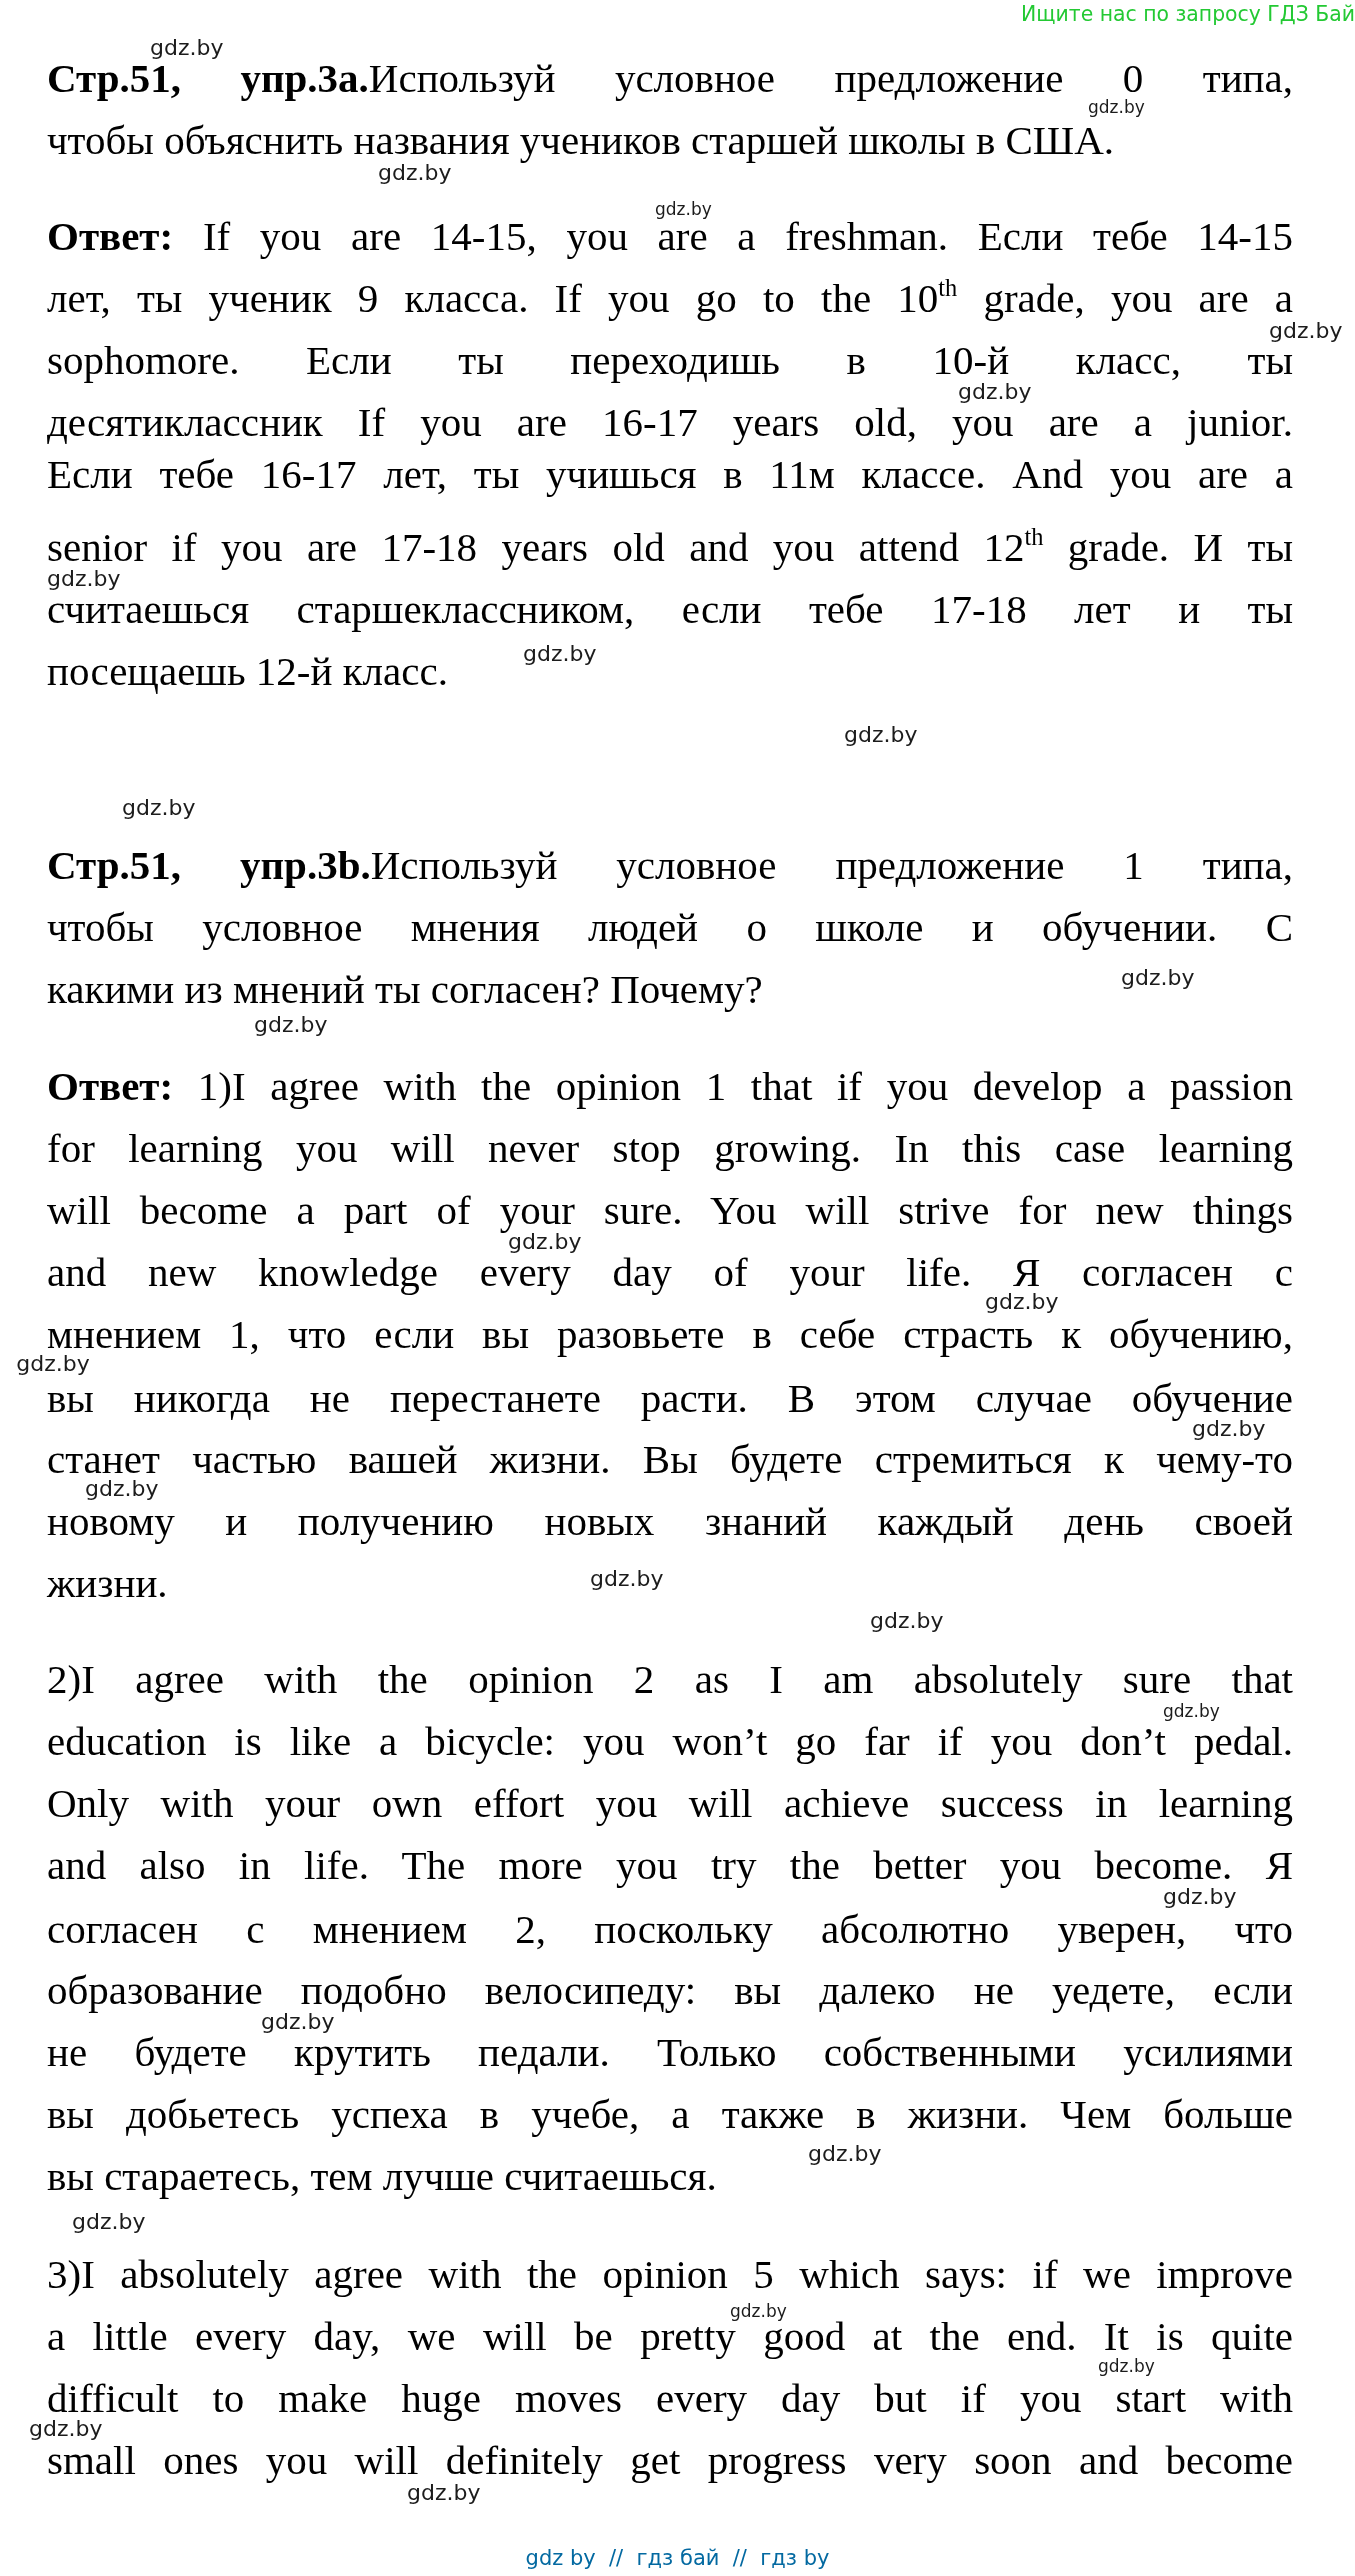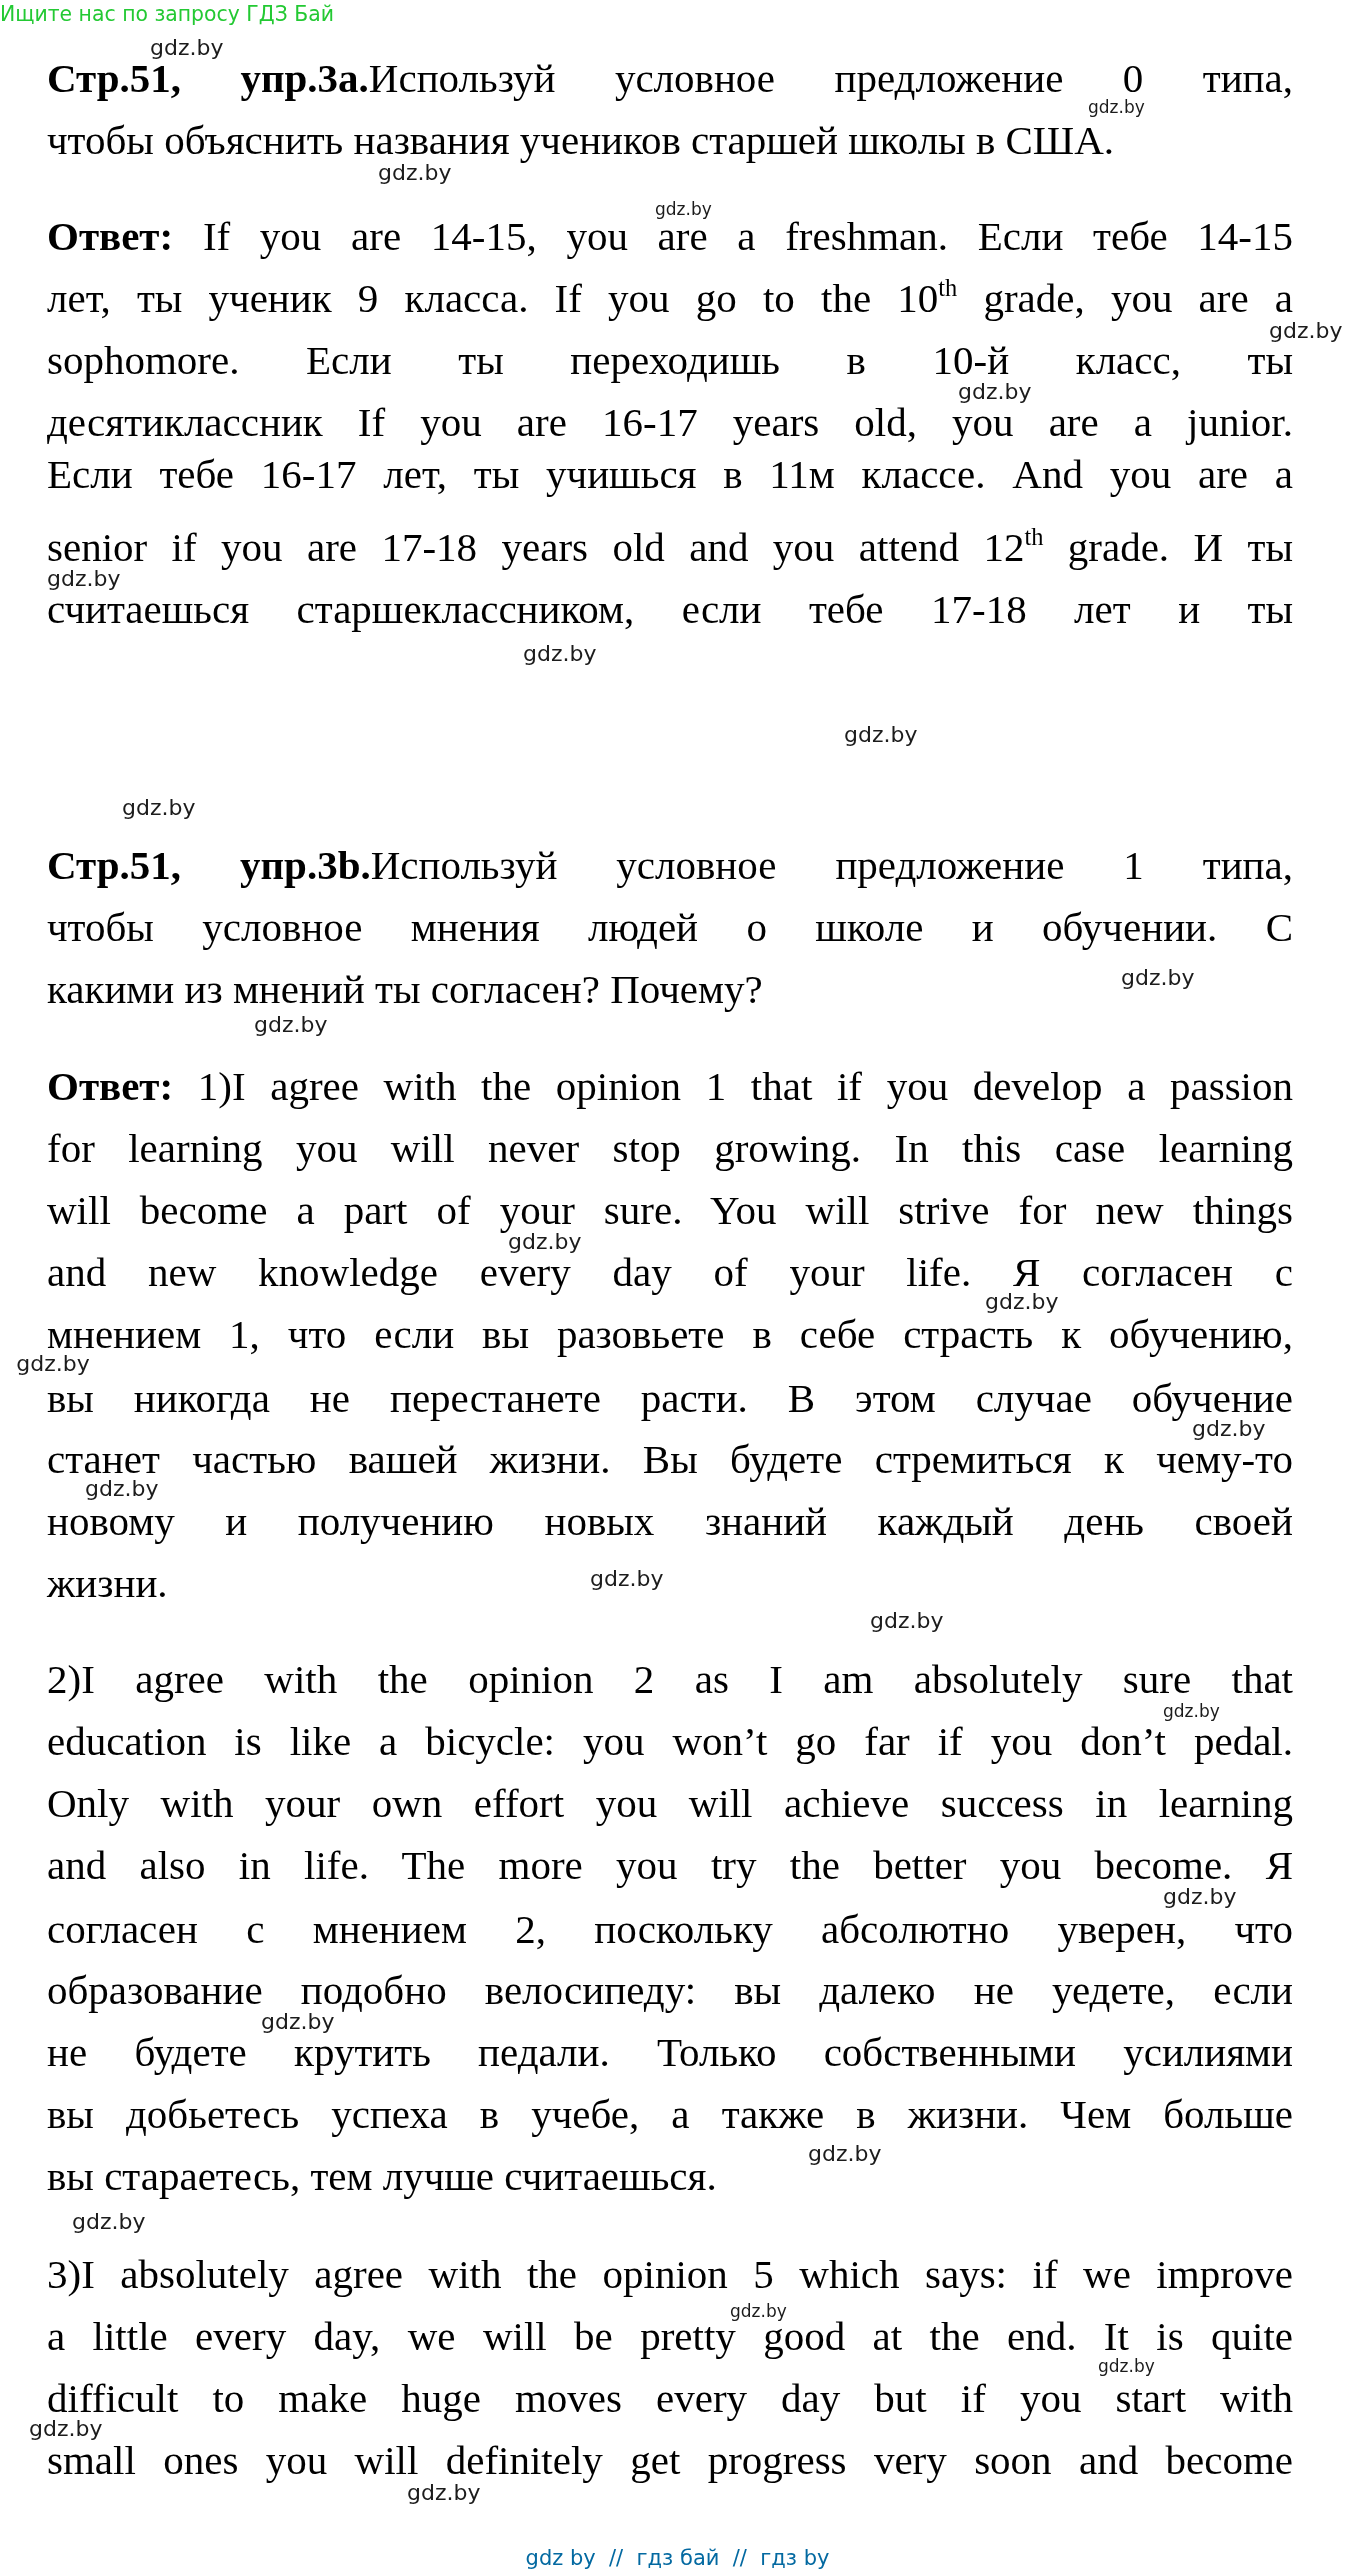--- a/index.html
+++ b/index.html
@@ -1,20 +1,20 @@
 <!DOCTYPE html>
 <html style="font-size:13px"><head>
 <meta charset="utf-8">
 <style>
   html, body { margin: 0; padding: 0; background: #ffffff; }
   body { width: 1355px; height: 2576px; position: relative; overflow: hidden; }
   .page { position: absolute; left: 0; top: 0; width: 1355px; height: 2576px; }
   .top-banner {
     position: absolute; left: 0; top: 0; width: 1355px; height: 28px;
-    text-align: left; font-family: "DejaVu Sans", sans-serif; font-size: 20.4px;
+    text-align: right; font-family: "DejaVu Sans", sans-serif; font-size: 20.4px;
     line-height: 28px; color: #23c933;
   }
   .footer {
     position: absolute; left: 0; top: 2544px; width: 1355px; height: 29px;
     text-align: center; font-family: "DejaVu Sans", sans-serif; font-size: 21px;
     line-height: 29px; color: #0369a1; white-space: pre;
   }
   .line {
     position: absolute; left: 47px; width: 1246px; height: 62px;
     font-family: "Liberation Serif", serif; font-size: 41px; line-height: 62px;
@@ -39,20 +39,21 @@
   <div class="line j" style="top:47px"><b>Стр.51, упр.3а.</b><span>Используй условное предложение 0 типа,</span></div>
   <div class="line" style="top:109px">чтобы объяснить названия учеников старшей школы в США.</div>
 
   <div class="line j" style="top:205px"><b>Ответ:</b> <span>If you are 14-15, you are a freshman. Если тебе 14-15</span></div>
   <div class="line j" style="top:267px"><span>лет, ты ученик 9 класса. If you go to the 10</span><sup>th</sup><span> grade, you are a</span></div>
   <div class="line j" style="top:329px">sophomore. Если ты переходишь в 10-й класс, ты</div>
   <div class="line j" style="top:391px">десятиклассник If you are 16-17 years old, you are a junior.</div>
   <div class="line j" style="top:443px">Если тебе 16-17 лет, ты учишься в 11м классе. And you are a</div>
   <div class="line j" style="top:516px"><span>senior if you are 17-18 years old and you attend 12</span><sup>th</sup><span> grade. И ты</span></div>
   <div class="line j" style="top:578px">считаешься старшеклассником, если тебе 17-18 лет и ты</div>
+  <div class="line" style="top:640px">посещаешь 12-й класс.</div>
 
   <div class="line j" style="top:834px"><b>Стр.51, упр.3b.</b><span>Используй условное предложение 1 типа,</span></div>
   <div class="line j" style="top:896px">чтобы условное мнения людей о школе и обучении. С</div>
   <div class="line" style="top:958px">какими из мнений ты согласен? Почему?</div>
 
   <div class="line j" style="top:1055px"><b>Ответ:</b> <span>1)I agree with the opinion 1 that if you develop a passion</span></div>
   <div class="line j" style="top:1117px">for learning you will never stop growing. In this case learning</div>
   <div class="line j" style="top:1179px">will become a part of your sure. You will strive for new things</div>
   <div class="line j" style="top:1241px">and new knowledge every day of your life. Я согласен с</div>
   <div class="line j" style="top:1303px">мнением 1, что если вы разовьете в себе страсть к обучению,</div>

